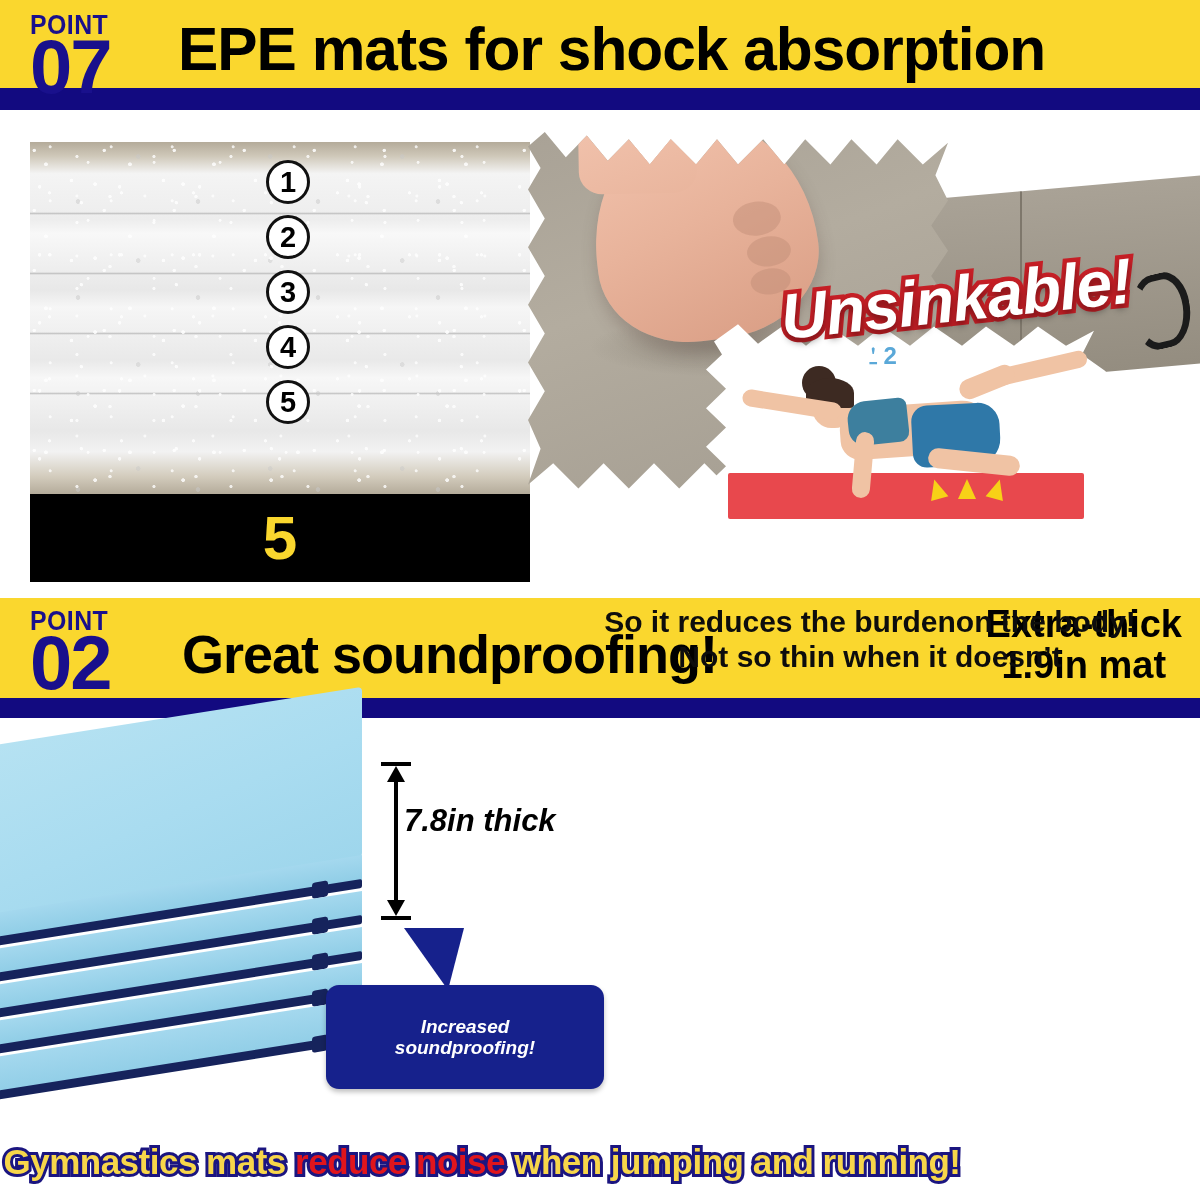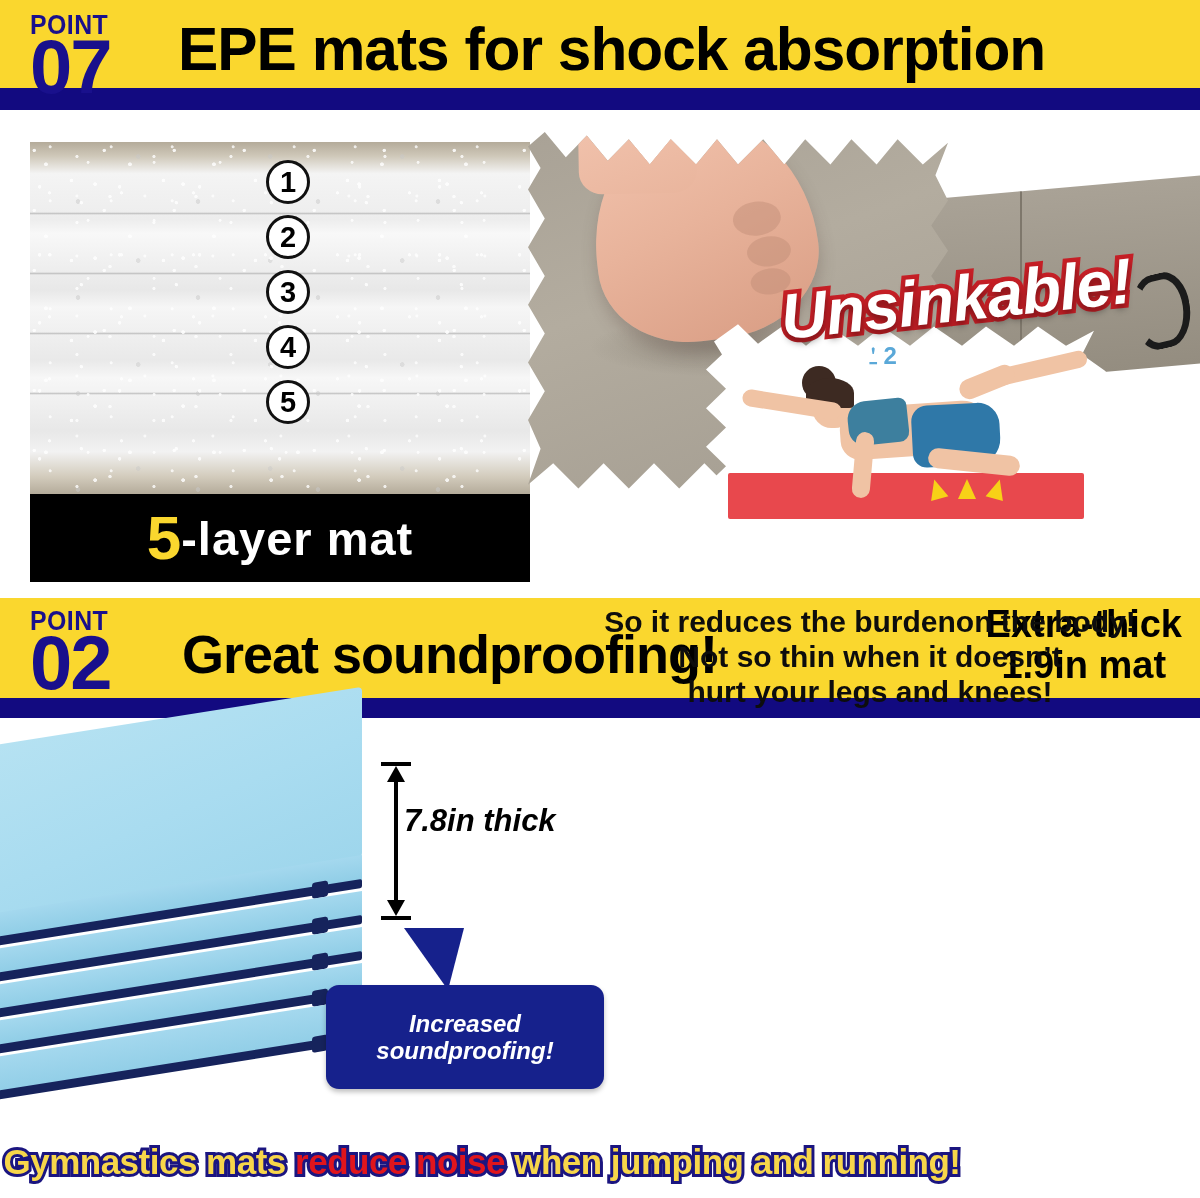--- a/index.html
+++ b/index.html
@@ -164,21 +164,21 @@
   .dimline .cap{position:absolute;left:0;width:30px;height:4px;background:#000;}
   .dimline .ar{position:absolute;left:6px;width:0;height:0;
                border-left:9px solid transparent;border-right:9px solid transparent;}
   .dimtext{position:absolute;left:404px;top:803px;color:#000;font-weight:bold;
            font-style:italic;font-size:31px;line-height:1.14;z-index:7;}
 
   
   .callout{position:absolute;left:326px;top:985px;width:278px;height:104px;
            background:#16218c;border-radius:13px;z-index:8;
            display:flex;align-items:center;justify-content:center;text-align:center;
-           color:#fff;font-weight:bold;font-style:italic;font-size:24px;line-height:1.13;
+           color:#fff;font-weight:bold;font-style:italic;font-size:19px;line-height:1.13;
            box-shadow:0 3px 5px rgba(0,0,0,.25);}
   .callout-tail{position:absolute;left:404px;top:928px;width:0;height:0;z-index:8;
                 border-left:16px solid transparent;border-right:44px solid transparent;
                 border-top:0;border-bottom:62px solid #16218c;
                 transform:rotate(180deg);}
 
   
   .bottomline{position:absolute;left:0;top:1142px;width:964px;text-align:center;
               font-weight:bold;font-size:35px;letter-spacing:-.5px;z-index:9;
               white-space:nowrap;}
@@ -209,21 +209,20 @@
         <div class="num-col">
           <div class="numc">1</div>
           <div class="numc">2</div>
           <div class="numc">3</div>
           <div class="numc">4</div>
           <div class="numc">5</div>
         </div>
       </div>
       <div class="foam-caption">
         <span class="big5">5</span>
-        <span class="rest">-layer mat</span>
       </div>
     </div>
 
     <div class="fist-wrap">
 
       <div class="taupe-mat">
         <div class="pnl" style="left:0;width:46%"></div>
         <div class="pnl" style="left:46%;width:54%;border-right:none"></div>
         <div class="mat-handle"></div>
       </div>
@@ -258,21 +257,20 @@
         <div class="spark" style="left:252px;"></div>
         <div class="spark" style="left:282px;transform:rotate(16deg)"></div>
       </div>
     </div>
 
     <div class="unsink">Unsinkable!</div>
 
     <div class="cap1">
       <div>So it reduces the burdenon the body!</div>
       <div>Not so thin when it doesn’t</div>
-      <div>hurt your legs and knees!</div>
     </div>
   </div>
 
   <div class="banner" id="b2"></div>
   <div class="banner-rule" id="b2rule"></div>
   <div class="point-badge" id="p2badge">
     <span class="point-word">POINT</span>
     <span class="point-num">02</span>
   </div>
   <div class="banner-title" id="t2">Great soundproofing!</div>

